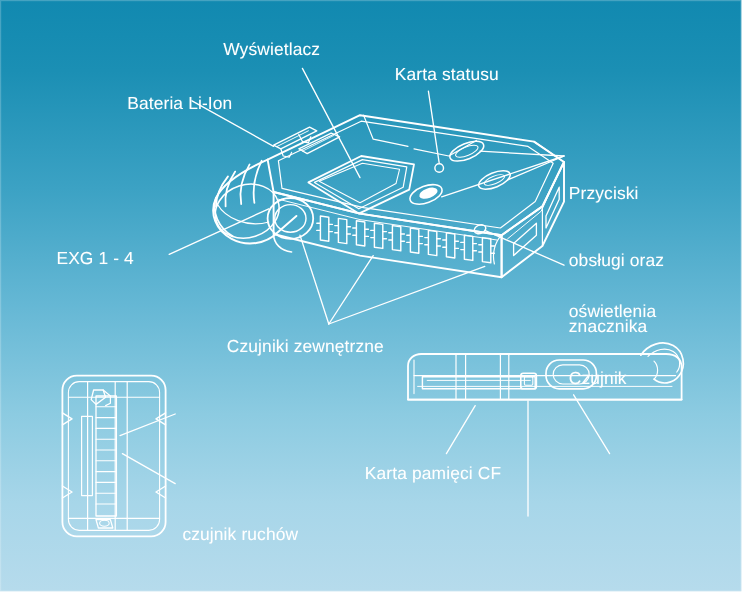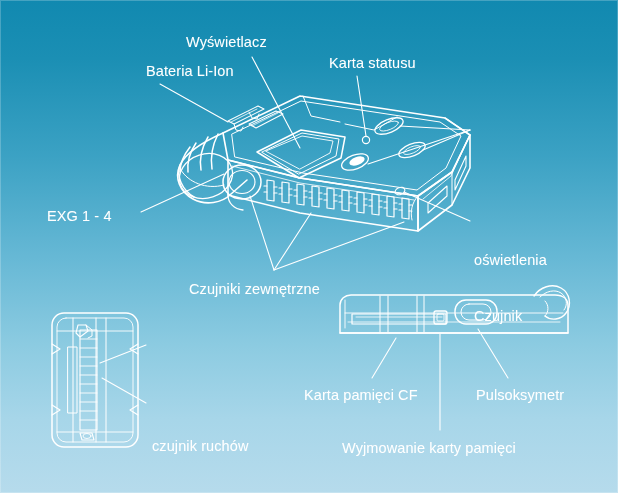--- a/index.html
+++ b/index.html
@@ -247,40 +247,43 @@
 
         <path d="M440,430 L440,334"></path>
 
         <path d="M508,378 L478,329"></path>
       </g>
     </g>
   </svg>
 
   <div class="label" style="left:186px; top:33px;">Wyświetlacz</div>
 
-  <div class="label" style="left:106px; top:62px;margin-left:40px;">Bateria Li-Ion</div>
+  <div class="label" style="left:106px; top:78px;">Bateria Li-Ion</div>
 
   <div class="label" style="left:329px; top:54px;">Karta statusu</div>
 
+  <div class="label" style="left:474px; top:116px;">
+    <div>Przyciski</div>
+    <div>obsługi oraz</div>
+    <div>znacznika</div>
+  </div>
 
   <div class="label" style="left:47px; top:207px;">EXG 1 - 4</div>
 
   <div class="label" style="left:474px; top:214px;">
     <div>oświetlenia</div>
     <div>Czujnik</div>
   </div>
 
   <div class="label" style="left:167px; top:280px;margin-left:22px;">Czujniki zewnętrzne</div>
 
 
   <div class="label" style="left:152px; top:400px;">
     <div>czujnik ruchów</div>
     
   </div>
 
   <div class="label" style="left:304px; top:386px;">Karta pamięci CF</div>
 
-  <div class="label" style="left:476px; top:386px;">Pulsoksymetr</div>
-
-  <div class="label" style="left:342px; top:439px;">Wyjmowanie karty pamięci</div>
+
 
   <div id="edge"></div>
 </div>
 
 </body></html>

